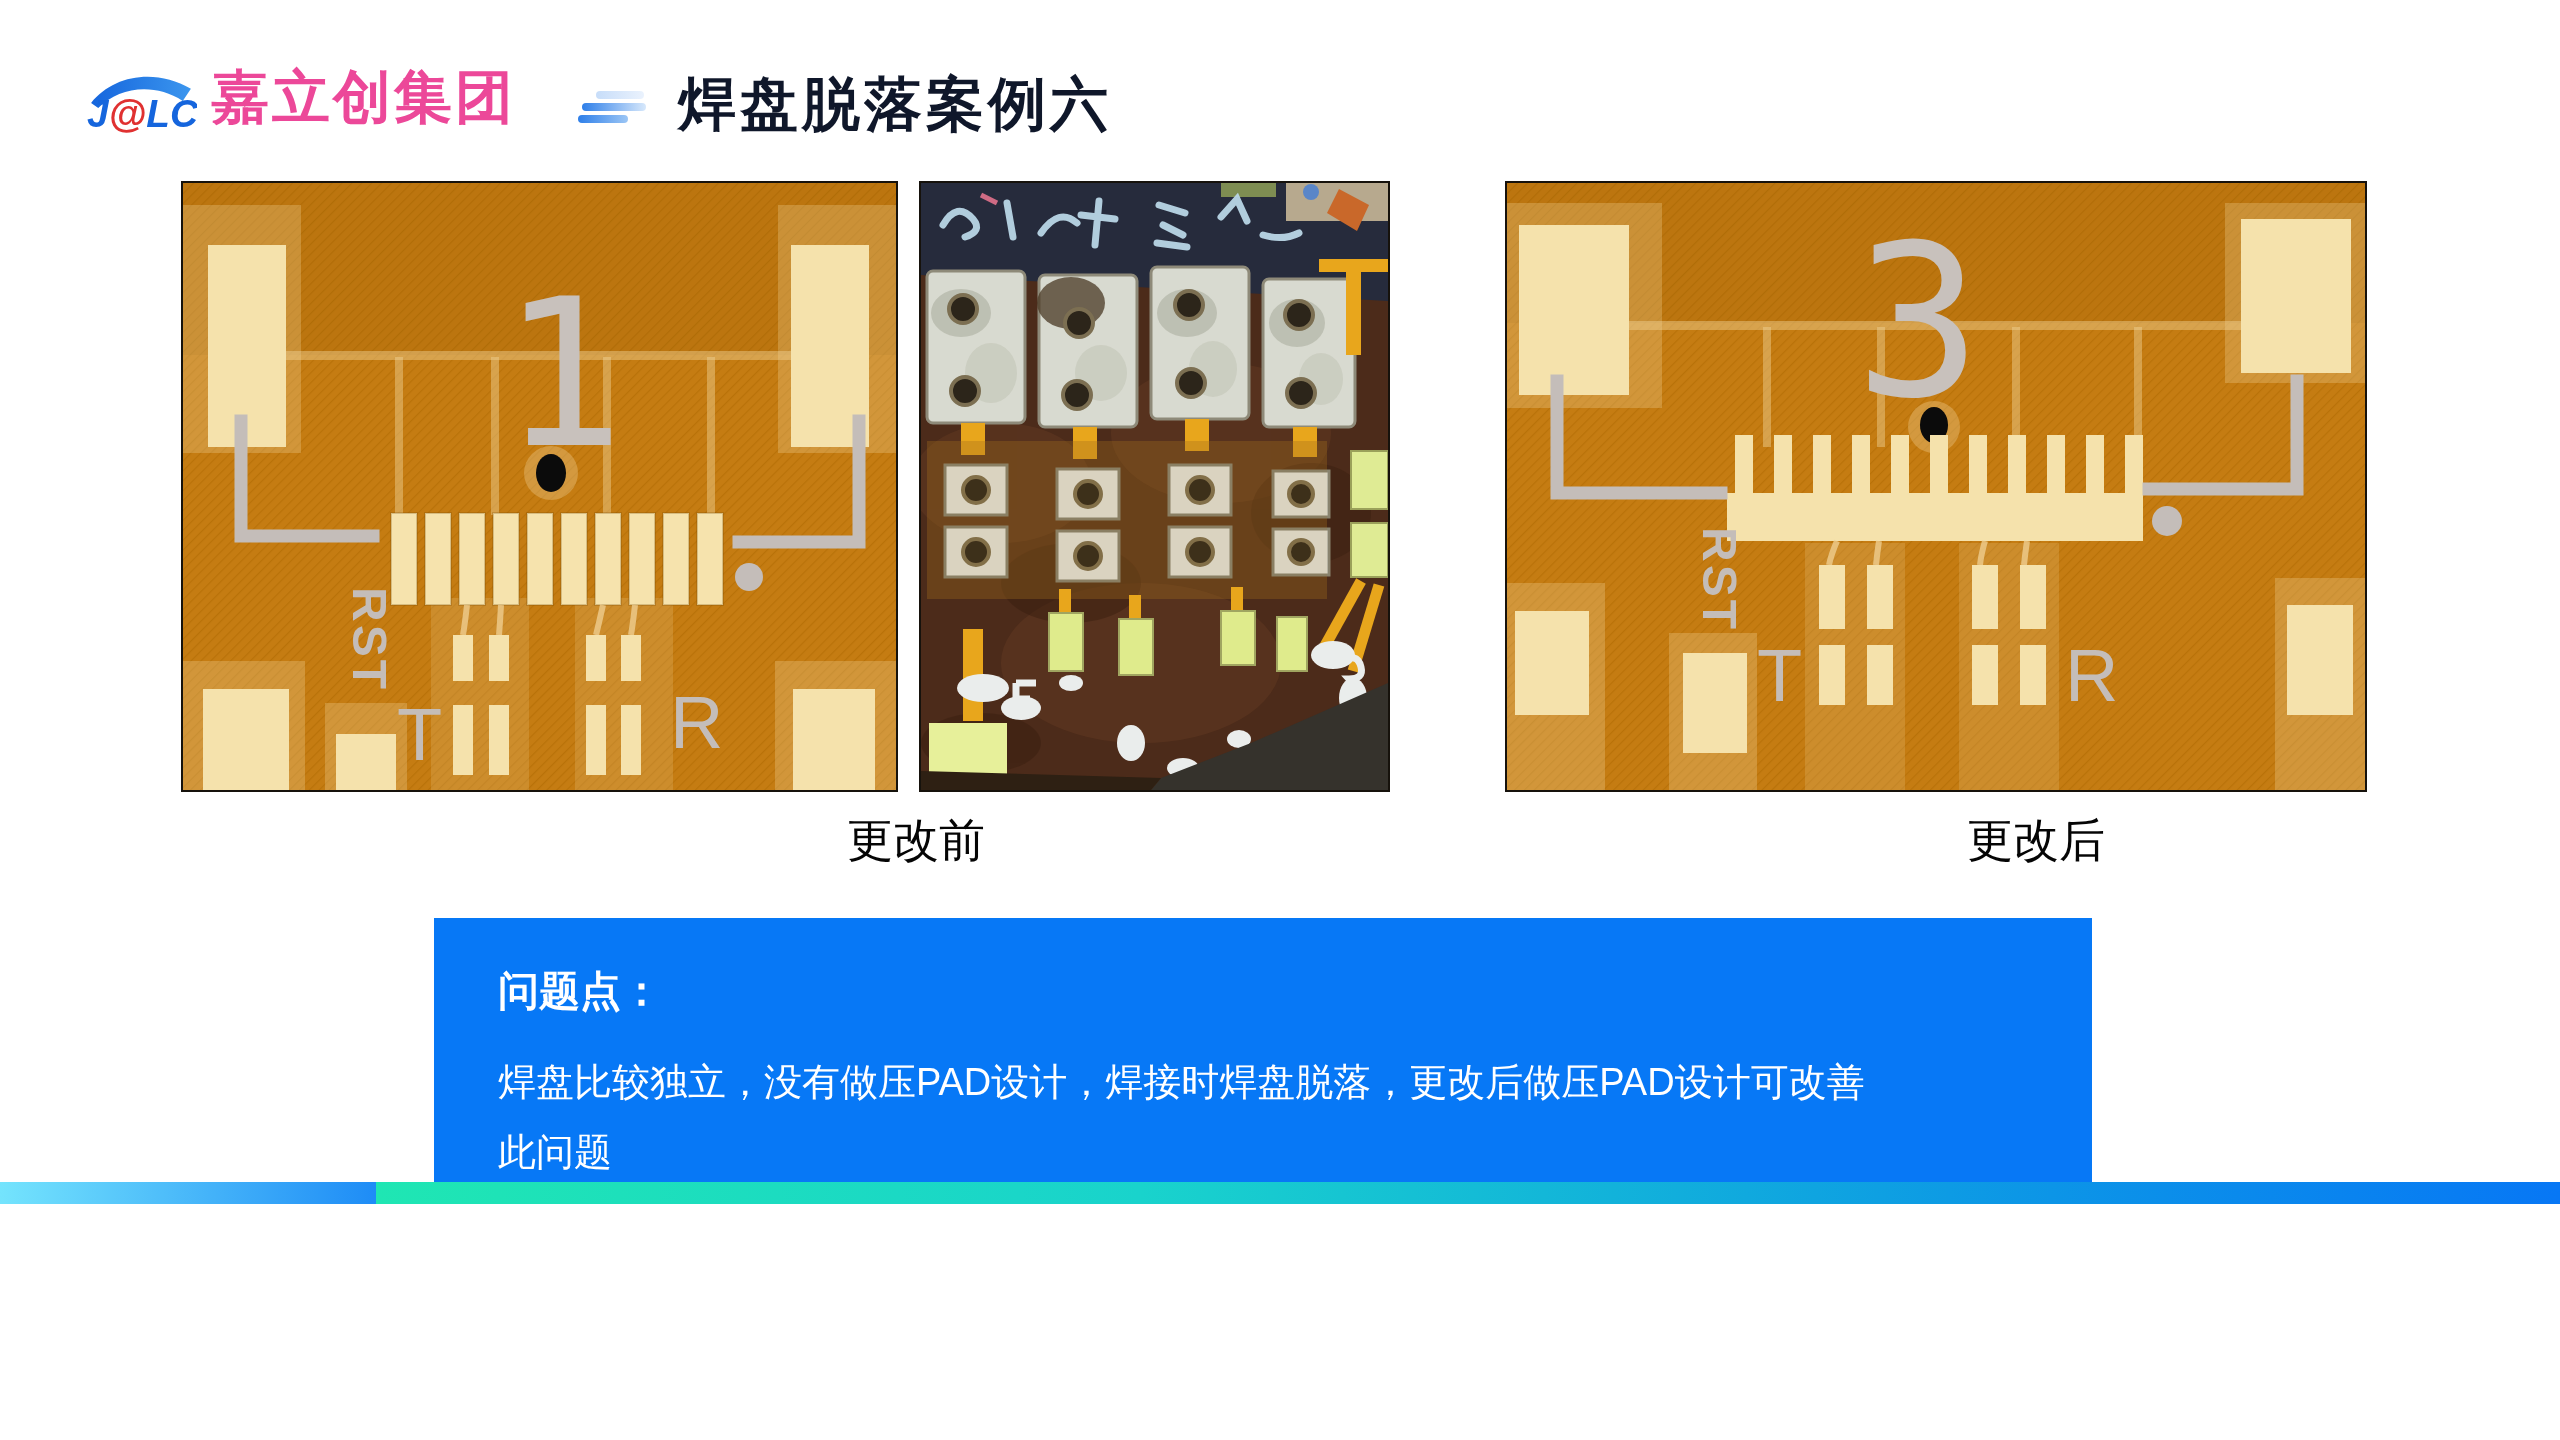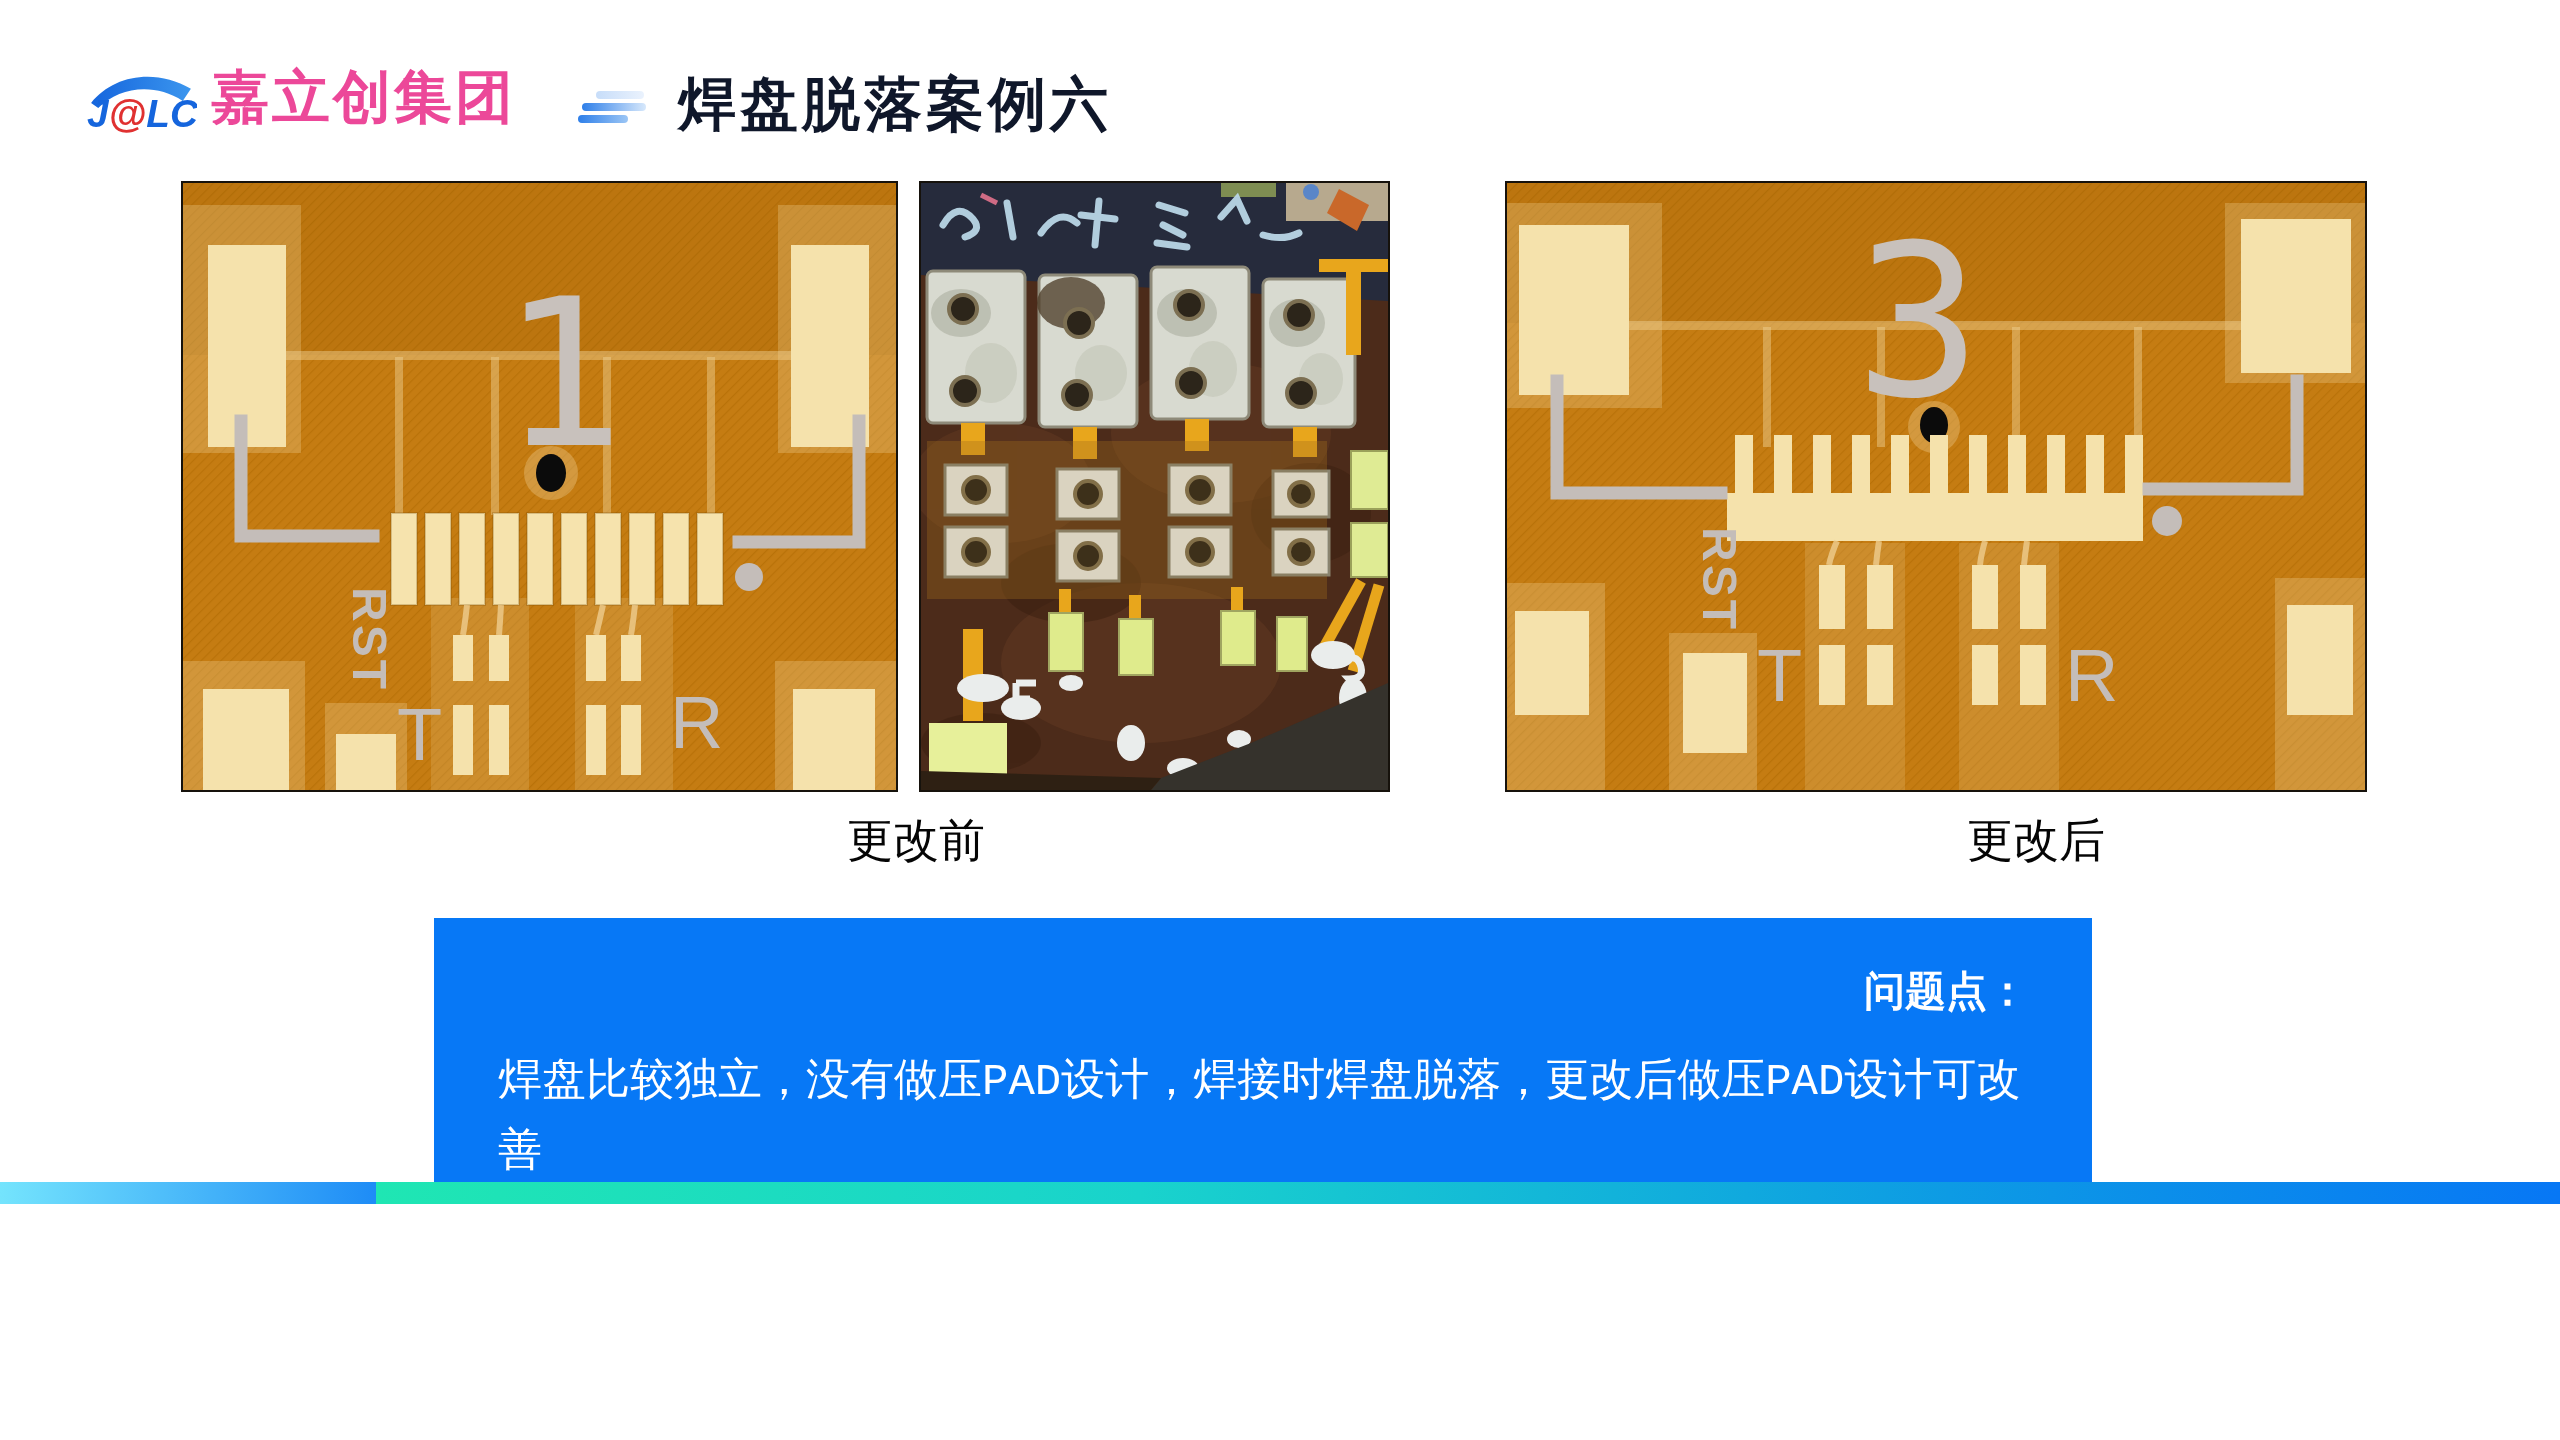--- a/index.html
+++ b/index.html
@@ -28,22 +28,22 @@
   .frame-after {left:1505px;top:181px;width:858px;height:607px;}
   .img-frame svg{display:block;}
 
   .caption{position:absolute;top:810px;width:420px;text-align:right;font-size:46px;color:#050505;}
   .caption-before{left:565px;}
   .caption-after{left:1685px;}
 
   
   .info-box{position:absolute;left:434px;top:918px;width:1658px;height:415px;background:#0778f6;
             box-sizing:border-box;padding:46px 64px;color:#ffffff;}
-  .info-heading{font-family:"Liberation Serif",serif;font-weight:bold;font-size:41px;margin:0 0 28px 0;text-align:right;}
-  .info-body{font-size:44px;line-height:70px;font-family:Liberation Mono, monospace;}
+  .info-heading{font-family:"Liberation Serif",serif;font-weight:bold;font-size:41px;margin:0 0 28px 0;}
+  .info-body{font-size:38px;line-height:70px;}
 
   
   .footer-left{position:absolute;left:0;bottom:0;width:376px;height:22px;
                background:linear-gradient(90deg,#74e4fd,#1e8cf6);}
   .footer-right{position:absolute;left:376px;right:0;bottom:0;height:22px;
                background:linear-gradient(90deg,#1fe6b3 0%,#19d3cc 35%,#0d9be4 72%,#0777f5 100%);}
 </style>
 </head>
 <body>
 

